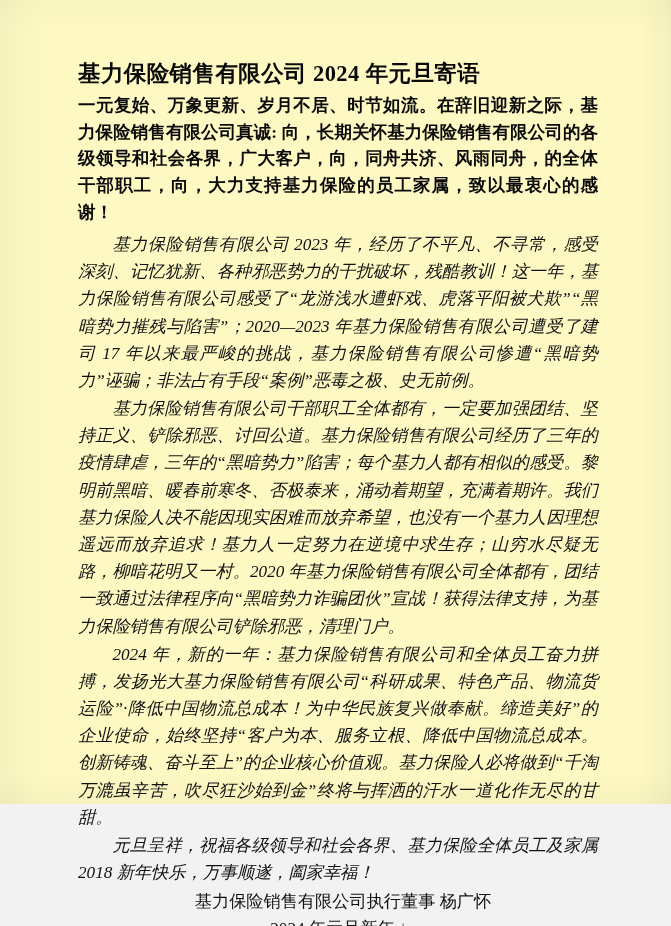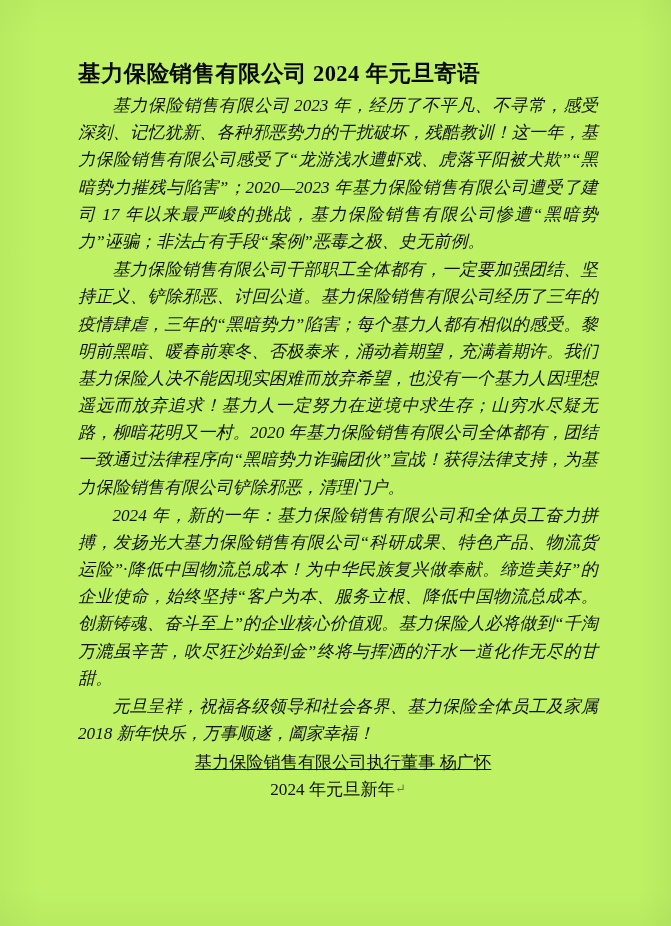--- a/index.html
+++ b/index.html
@@ -9,22 +9,22 @@
   }
   body {
     width: 671px;
     height: 926px;
     overflow: hidden;
     font-family: "Liberation Serif", "DejaVu Serif", serif;
   }
   .page {
     position: relative;
     width: 671px;
-    height: 926px;
-    background: #bef264;
+    height: 804px;
+    background: #fef9c3;
     box-sizing: border-box;
   }
   .paper-texture {
     position: absolute;
     inset: 0;
     background:
       linear-gradient(to right, rgba(0,0,0,0.03), rgba(0,0,0,0) 6%),
       linear-gradient(to left, rgba(0,0,0,0.04), rgba(0,0,0,0) 5%),
       linear-gradient(to bottom, rgba(0,0,0,0.02), rgba(0,0,0,0) 4%),
       linear-gradient(to top, rgba(0,0,0,0.03), rgba(0,0,0,0) 4%);
@@ -71,38 +71,38 @@
     margin-top: 2px;
     font-size: 17.2px;
     line-height: 1.58;
     color: #111111;
   }
   .sign-line {
     text-align: center;
   }
   .sign-line.first {
     padding-left: 10px;
-    text-decoration: underline;
   }
   .pilcrow {
     font-size: 13px;
     color: #6b6b6b;
     vertical-align: 2px;
   }
 </style>
 </head>
 <body>
 
 <div class="page">
   <div class="paper-texture"></div>
 
   <div class="content">
 
     <h1 class="doc-title">基力保险销售有限公司 2024 年元旦寄语</h1>
 
+    <p class="lead">一元复始、万象更新、岁月不居、时节如流。在辞旧迎新之际，基力保险销售有限公司真诚: 向，长期关怀基力保险销售有限公司的各级领导和社会各界，广大客户，向，同舟共济、风雨同舟，的全体干部职工，向，大力支持基力保险的员工家属，致以最衷心的感谢！</p>
 
     <p class="para">基力保险销售有限公司 2023 年，经历了不平凡、不寻常，感受深刻、记忆犹新、各种邪恶势力的干扰破坏，残酷教训！这一年，基力保险销售有限公司感受了“龙游浅水遭虾戏、虎落平阳被犬欺”“黑暗势力摧残与陷害”；2020—2023 年基力保险销售有限公司遭受了建司 17 年以来最严峻的挑战，基力保险销售有限公司惨遭“黑暗势力”诬骗；非法占有手段“案例”恶毒之极、史无前例。</p>
     <p class="para">基力保险销售有限公司干部职工全体都有，一定要加强团结、坚持正义、铲除邪恶、讨回公道。基力保险销售有限公司经历了三年的疫情肆虐，三年的“黑暗势力”陷害；每个基力人都有相似的感受。黎明前黑暗、暖春前寒冬、否极泰来，涌动着期望，充满着期许。我们基力保险人决不能因现实困难而放弃希望，也没有一个基力人因理想遥远而放弃追求！基力人一定努力在逆境中求生存；山穷水尽疑无路，柳暗花明又一村。2020 年基力保险销售有限公司全体都有，团结一致通过法律程序向“黑暗势力诈骗团伙”宣战！获得法律支持，为基力保险销售有限公司铲除邪恶，清理门户。</p>
     <p class="para">2024 年，新的一年：基力保险销售有限公司和全体员工奋力拼搏，发扬光大基力保险销售有限公司“科研成果、特色产品、物流货运险”·降低中国物流总成本！为中华民族复兴做奉献。缔造美好”的企业使命，始终坚持“客户为本、服务立根、降低中国物流总成本。创新铸魂、奋斗至上”的企业核心价值观。基力保险人必将做到“千淘万漉虽辛苦，吹尽狂沙始到金”终将与挥洒的汗水一道化作无尽的甘甜。</p>
     <p class="para">元旦呈祥，祝福各级领导和社会各界、基力保险全体员工及家属 2018 新年快乐，万事顺遂，阖家幸福！</p>
 
     <div class="sign-block">
       <div class="sign-line first">基力保险销售有限公司执行董事 杨广怀</div>
       <div class="sign-line">
         <span>2024 年元旦新年</span><span class="pilcrow">↵</span>

